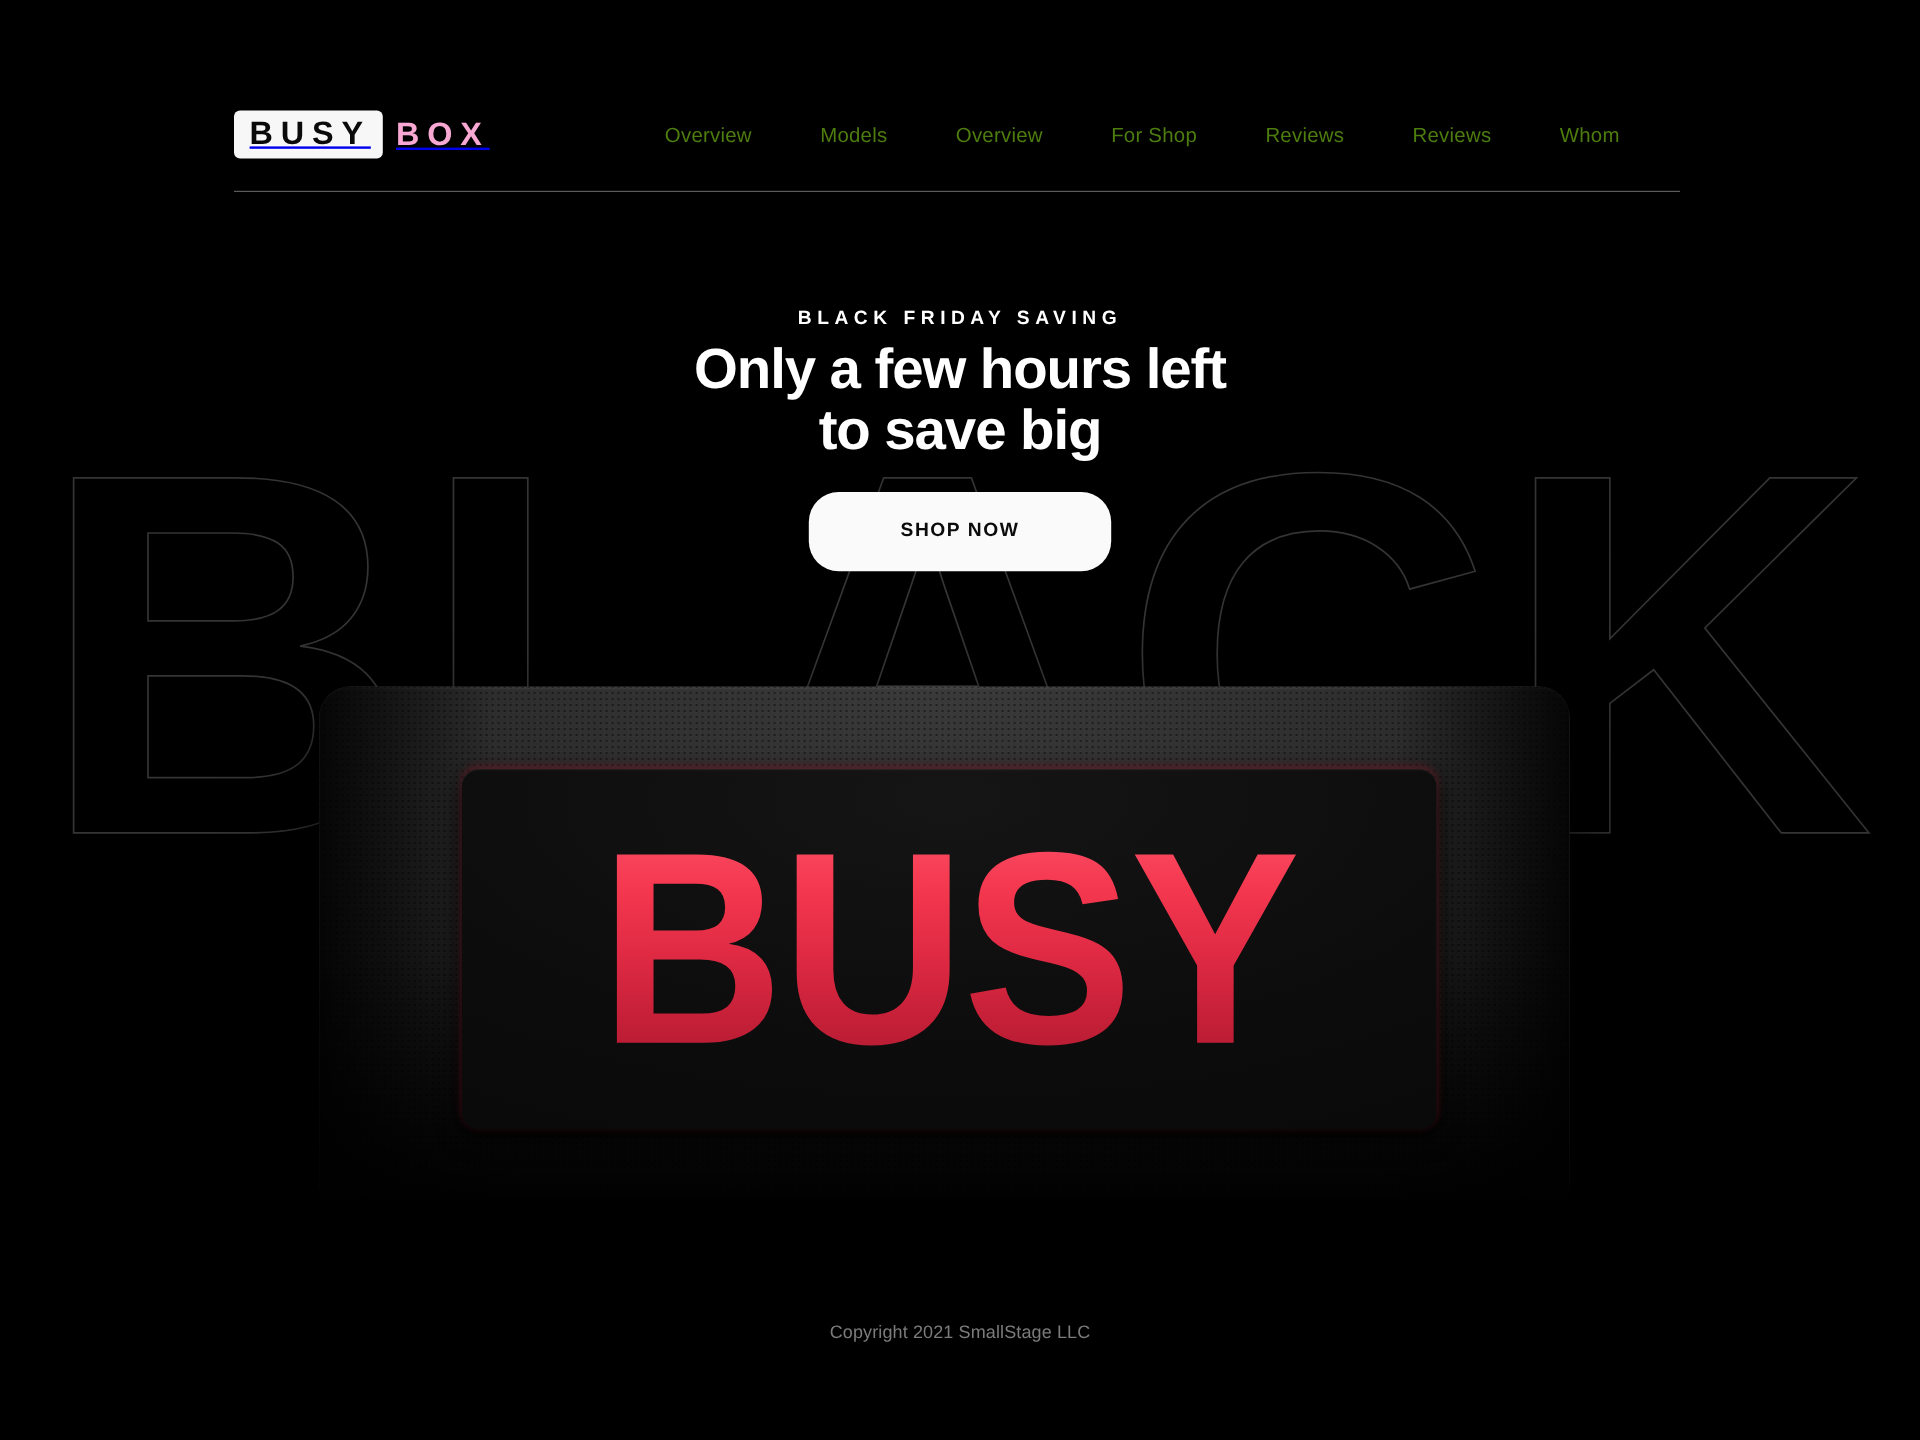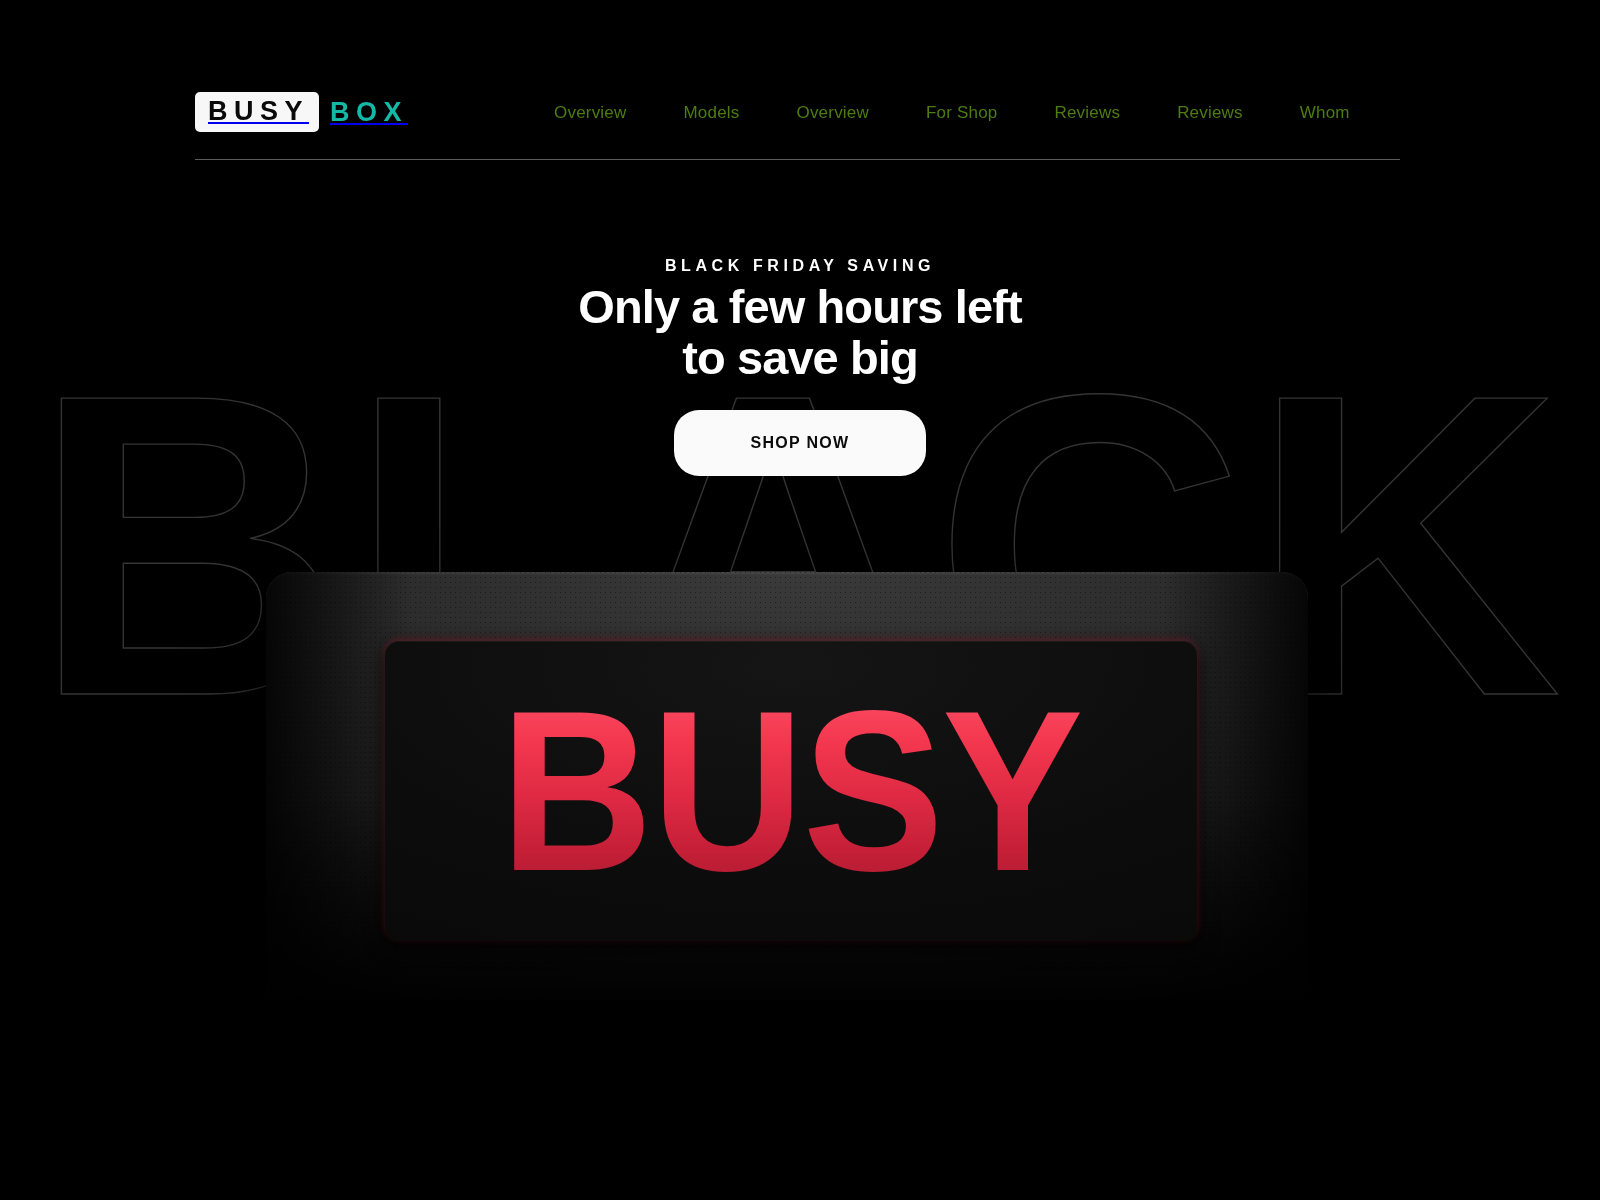--- a/index.html
+++ b/index.html
@@ -79,21 +79,21 @@
     color:#0a0a0a;
     font-weight:700;
     font-size:27px;
     letter-spacing:6.5px;
     padding:6px 10px 7px 13px;
     border-radius:5px;
     line-height:1;
     display:inline-block;
   }
   .logo-word {
-    color:#14b8a6;
+    color:#f9a8d4;
     font-weight:700;
     font-size:27px;
     letter-spacing:6.5px;
     line-height:1;
     padding-left:11px;
     display:inline-block;
   }
 
   
   .nav {
@@ -365,14 +365,17 @@
     </div>
 
     <div class="device-body"></div>
 
     <div class="screen">
       <span class="screen-text">BUSY</span>
     </div>
 
   </div>
 
+  <footer class="footer">
+    <div class="copyright">Copyright 2021 SmallStage LLC</div>
+  </footer>
 
 </div>
 
 </body></html>

